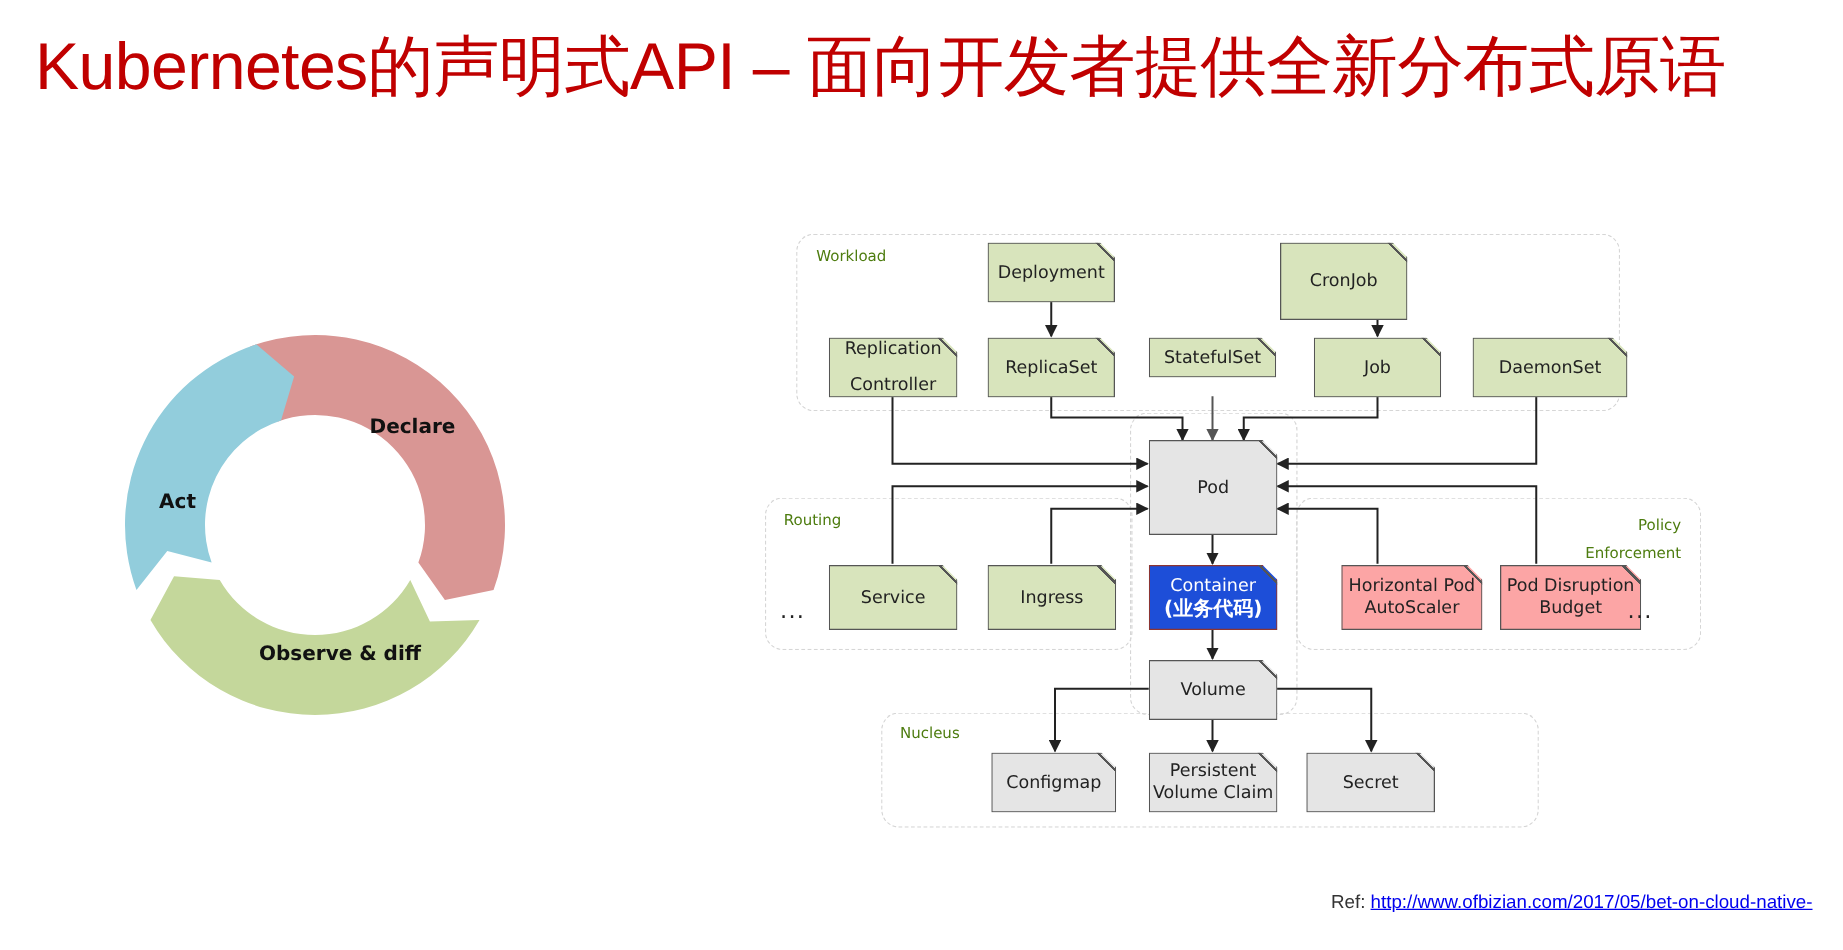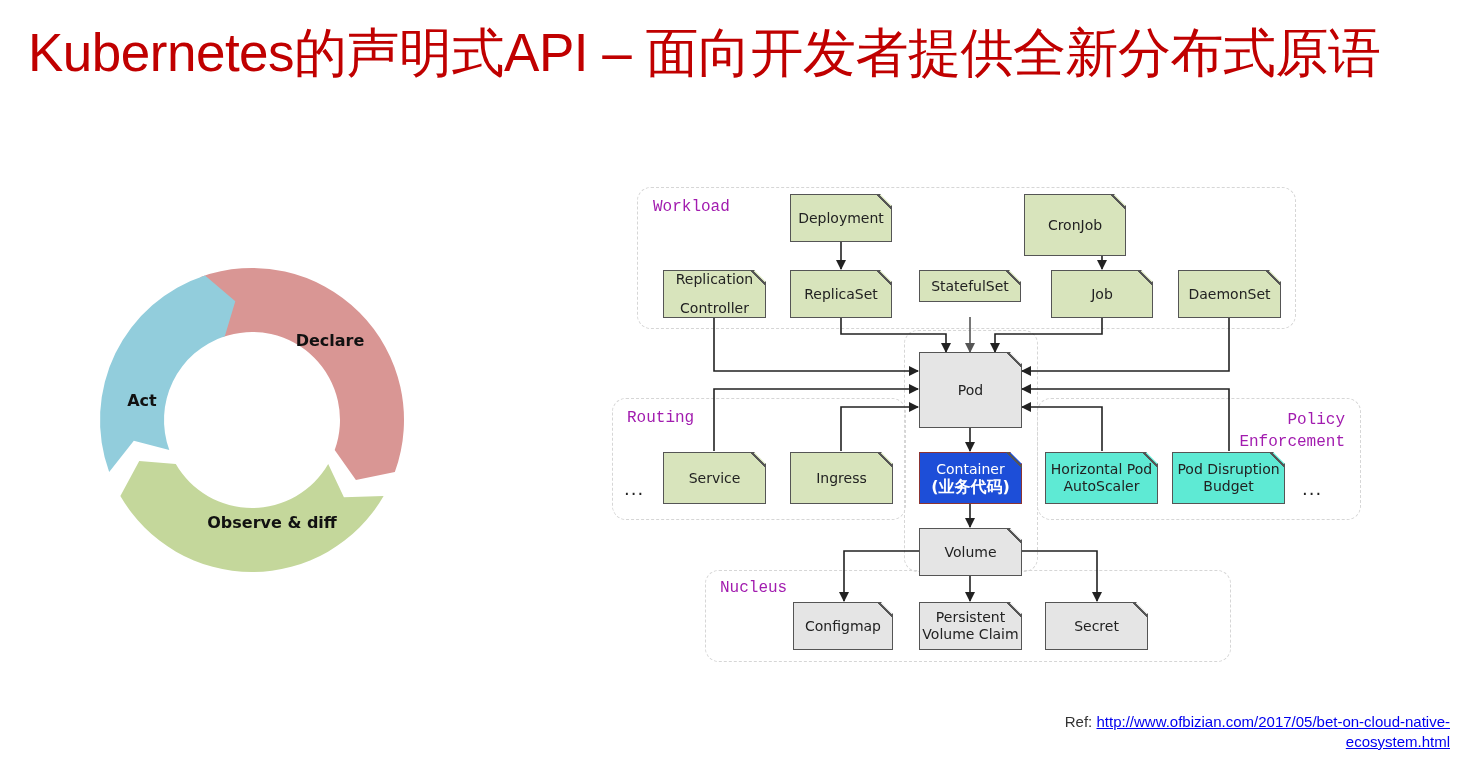--- a/index.html
+++ b/index.html
@@ -3,30 +3,30 @@
 <meta charset="utf-8">
 <style>
   html, body { margin:0; padding:0; background:#ffffff; }
   body { width:1474px; height:760px; position:relative; overflow:hidden;
          font-family:"DejaVu Sans", "Liberation Sans", sans-serif; }
   #title { position:absolute; left:28px; top:18px; font-size:53px; color:#c00000;
            font-family:"Liberation Sans", "DejaVu Sans", sans-serif; letter-spacing:-0.5px; white-space:nowrap; }
   svg#cycle { position:absolute; left:0; top:0; }
   svg#diagram { position:absolute; left:0; top:0; }
   .group { position:absolute; border:1px dashed #d6d6d6; border-radius:14px; }
-  .glabel { position:absolute; font-size:16px; color:#a21caf; white-space:nowrap;font-family:Liberation Mono, monospace; }
+  .glabel { position:absolute; font-size:12px; color:#4d7c0f; white-space:nowrap; }
   .node { position:absolute; box-sizing:border-box; border:1.5px solid #555;
           display:flex; align-items:center; justify-content:center; text-align:center;
           font-size:14px; line-height:17px; color:#222;
           clip-path:polygon(0 0, calc(100% - 12px) 0, 100% 12px, 100% 100%, 0 100%); }
   .node::after { content:""; position:absolute; right:-1px; top:-1px; width:16px; height:16px;
           background:linear-gradient(45deg, transparent 49%, #555 49%, #555 57%, transparent 57%); }
   .green { background:#d8e4bc; }
   .orange { background:#e5e5e5; }
-  .pink { background:#5eead4; }
+  .pink { background:#fca5a5;margin-left:28px; }
   .red { background:#1d4ed8; color:#fff; border-color:#8c3432; }
   .red .sub { font-weight:bold; font-size:16px; }
   .dots { position:absolute; font-size:18px; color:#222; letter-spacing:1px; }
   #ref { position:absolute; right:24px; top:712px; text-align:right; font-size:15px; color:#333;
          line-height:20px; font-family:"Liberation Sans", sans-serif; }
   #ref a { color:#0000ee; text-decoration:underline; }
   .cyc-label { font-family:"DejaVu Sans", sans-serif; font-weight:bold; font-size:16px; fill:#111; }
 </style>
 </head>
 <body>
@@ -99,21 +99,21 @@
 </div>
 <div class="node green" style="left:790px;top:270px;width:102px;height:48px;">
     <span>ReplicaSet</span>
   </div>
 <div class="node green" style="left:919px;top:270px;width:102px;height:32px;text-align:right;">
     <span>StatefulSet</span>
   </div>
 <div class="node green" style="left:1051px;top:270px;width:102px;height:48px;">
     <span>Job</span>
   </div>
-<div class="node green" style="left:1178px;top:270px;width:103px;height:48px;">
+<div class="node green" style="left:1178px;top:270px;width:124px;height:48px;">
     <span>DaemonSet</span>
   </div>
 
 <div class="node orange" style="left:919px;top:352px;width:103px;height:76px;">
     <span>Pod</span>
   </div>
 <div class="node red" style="left:919px;top:452px;width:103px;height:52px;flex-direction:column;">
   <span>Container</span>
   <span class="sub">(业务代码)</span>
 </div>
@@ -145,14 +145,13 @@
 <div class="node orange" style="left:919px;top:602px;width:103px;height:48px;flex-direction:column;">
   <span>Persistent</span>
   <span>Volume Claim</span>
 </div>
 <div class="node orange" style="left:1045px;top:602px;width:103px;height:48px;">
     <span>Secret</span>
   </div>
 
 <div id="ref">
   <div><span>Ref: </span><a href="#">http://www.ofbizian.com/2017/05/bet-on-cloud-native-</a></div>
-  <div><a href="#">ecosystem.html</a></div>
 </div>
 
 </body></html>

